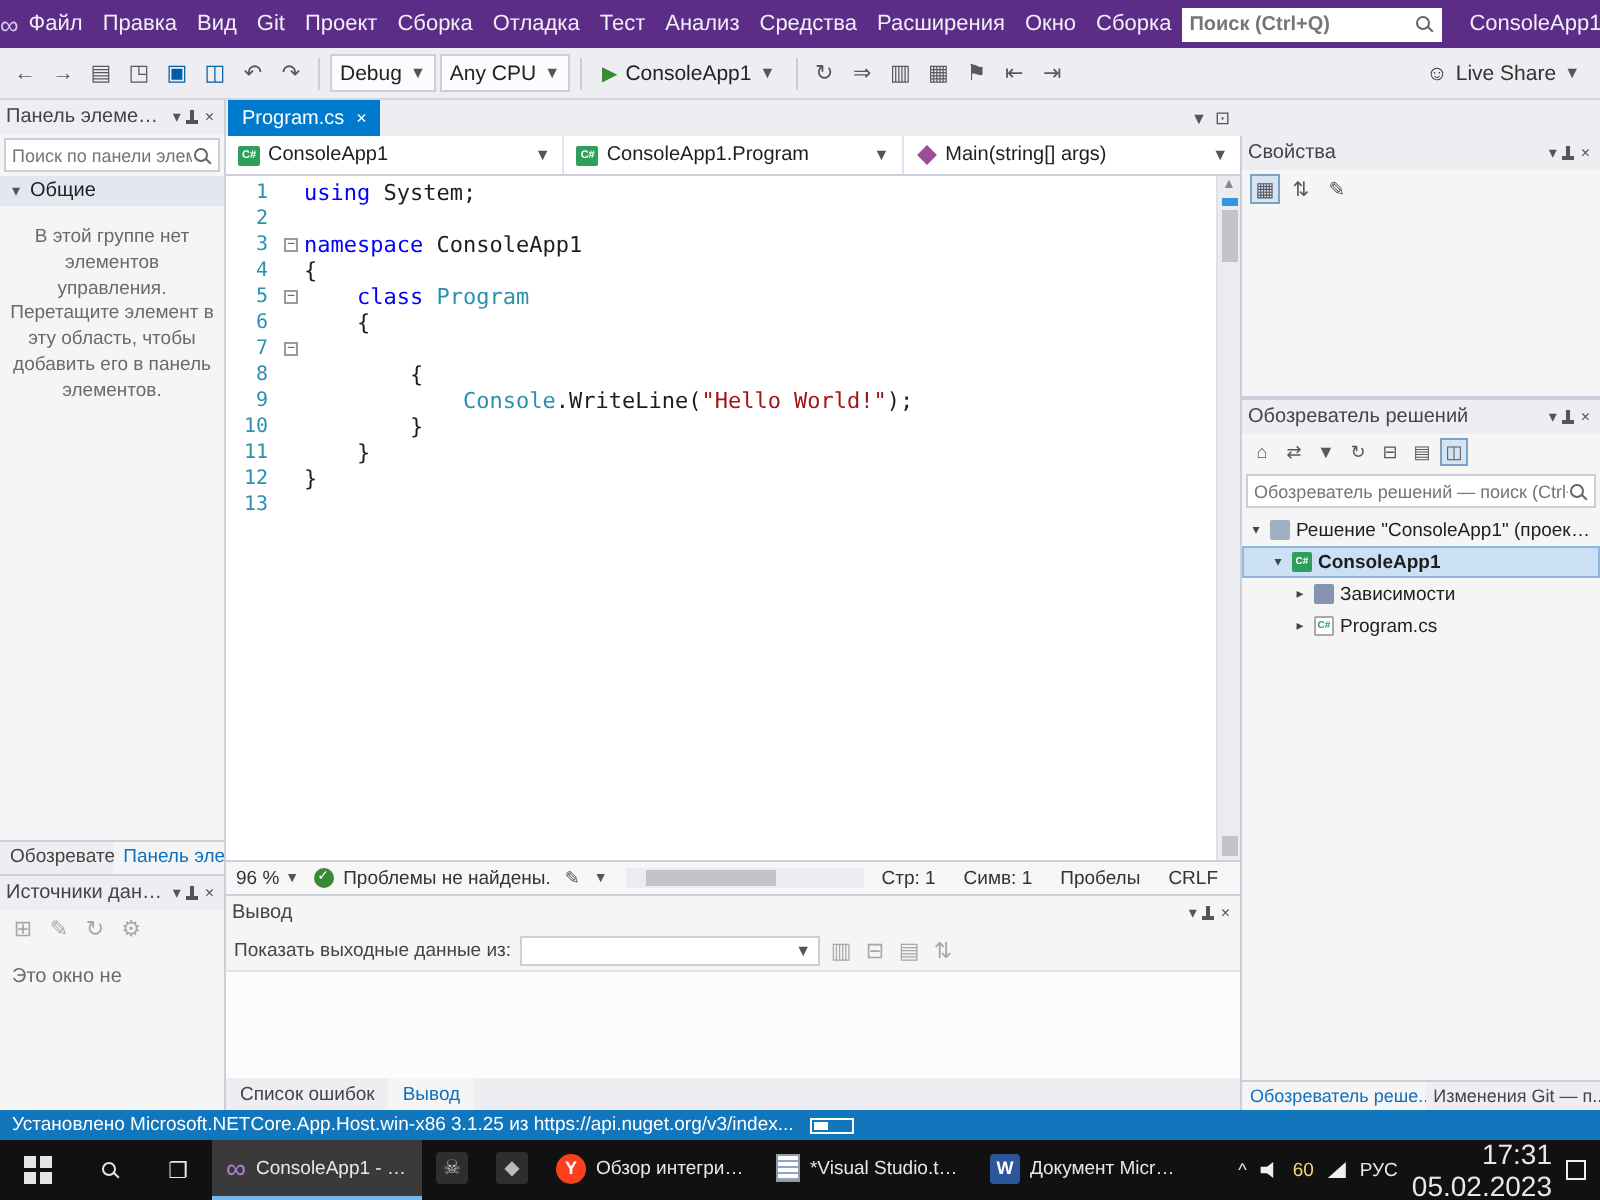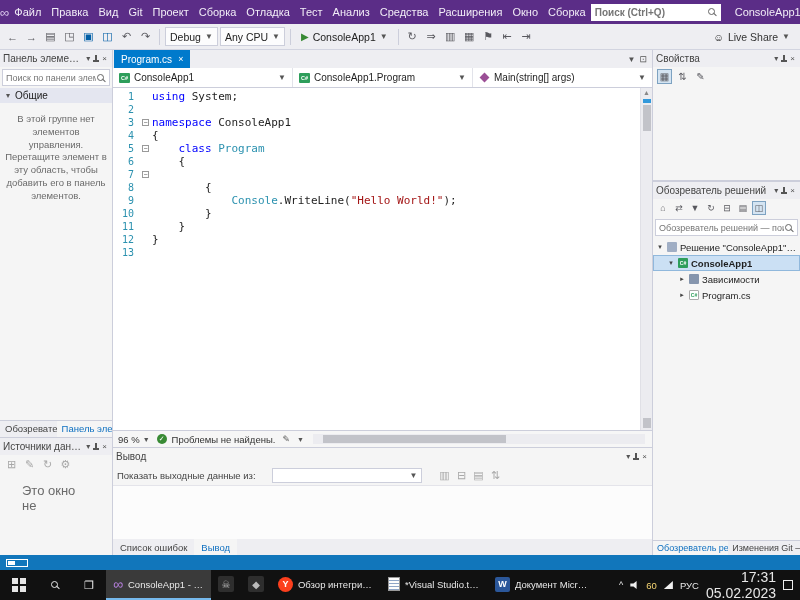--- a/index.html
+++ b/index.html
@@ -44,21 +44,21 @@
   .searchbox { height:17px; margin:2px; background:#fff; border:1px solid #CCCEDB; display:flex; align-items:center; padding:0 3px; }
   .searchbox input { border:0; outline:0; flex:1; min-width:0; font-size:9px; background:transparent; font-family:"Liberation Sans",sans-serif; }
   .tb-cat { height:15px; background:#E4E6F0; display:flex; align-items:center; gap:3px; padding:0 4px; font-size:10px; color:#222; }
   .tb-empty { flex:1; font-size:9.5px; color:#6A6A6A; text-align:center; padding:10px 5px; line-height:1.35; }
   .side-tabs { height:17px; background:#EEEEF2; border-top:1px solid #CCCEDB; display:flex; font-size:9.5px; flex:0 0 auto; }
   .side-tab { padding:0 5px; line-height:16px; color:#444; white-space:nowrap; overflow:hidden; }
   .side-tab.active { background:#F5F5F5; color:#0E70C0; }
   .datasources { height:118px; flex:0 0 auto; border-top:1px solid #CCCEDB; display:flex; flex-direction:column; }
   .ds-icons { height:18px; display:flex; align-items:center; gap:5px; padding:0 5px; }
   .ds-icons .tb-icon { color:#A8A8A8; width:13px; }
-  .ds-text { font-size:13px; color:#6A6A6A; padding:10px 22px; }
+  .ds-text { font-size:10px; color:#6A6A6A; padding:10px 6px; }
 
   
   .center { flex:1; min-width:0; display:flex; flex-direction:column; background:#EEEEF2; }
   .tabrow { height:18px; display:flex; align-items:stretch; background:#EEEEF2; padding-left:1px; flex:0 0 auto; }
   .etab { background:#007ACC; color:#fff; display:flex; align-items:center; gap:6px; padding:0 7px; font-size:10px; }
   .etab .tclose { font-size:9px; }
   .tabrow-right { margin-left:auto; display:flex; align-items:center; gap:4px; padding-right:5px; color:#555; font-size:8px; }
   .navrow { height:20px; background:#fff; border-bottom:1px solid #CCCEDB; display:flex; flex:0 0 auto; }
   .navdd { flex:1; min-width:0; display:flex; align-items:center; gap:4px; padding:0 6px; font-size:10px; color:#1E1E1E; border-right:1px solid #E2E3EA; }
   .navdd .dd { margin-left:auto; font-size:8px; color:#555; }
@@ -80,31 +80,31 @@
 
   .estatus { height:17px; background:#F6F6F6; border-top:1px solid #CCCEDB; display:flex; align-items:center; font-size:9.5px; color:#333; gap:5px; padding:0 3px; flex:0 0 auto; }
   .zoom { display:flex; align-items:center; gap:3px; padding:0 2px; }
   .check-circle { width:10px; height:10px; border-radius:50%; background:#388A34; color:#fff; font-size:7px; line-height:10px; text-align:center; flex:0 0 auto; }
   .hscroll { flex:1; height:10px; background:#ECECF0; position:relative; margin:0 4px; }
   .hscroll .thumb { position:absolute; left:10px; top:1px; height:8px; width:55%; background:#C2C3C9; }
   .est-right { display:flex; gap:14px; padding-right:8px; color:#333; }
 
   
   .output { height:92px; flex:0 0 auto; background:#F5F5F5; border-top:1px solid #CCCEDB; display:flex; flex-direction:column; }
-  .output-toolbar { height:20px; display:flex; align-items:center; gap:16px; padding:0 4px; font-size:9.5px; color:#444; flex:0 0 auto; }
+  .output-toolbar { height:20px; display:flex; align-items:center; gap:4px; padding:0 4px; font-size:9.5px; color:#444; flex:0 0 auto; }
   .out-combo { width:150px; height:15px; background:#fff; border:1px solid #CCCEDB; display:flex; align-items:center; justify-content:flex-end; padding:0 3px; }
   .out-combo .dd { font-size:8px; color:#555; }
   .output-toolbar .tb-icon { color:#A8A8A8; width:14px; }
   .output-body { flex:1; background:#FCFCFC; border-top:1px solid #E4E4EA; }
   .btabs { height:16px; background:#EEEEF2; display:flex; font-size:9.5px; flex:0 0 auto; }
   .btab { padding:0 7px; display:flex; align-items:center; color:#444; }
   .btab.active { background:#F5F5F5; color:#0E70C0; }
 
   
-  .right-panel { width:148px; flex:0 0 auto; background:#F5F5F5; border-left:1px solid #CCCEDB; display:flex; flex-direction:column; }
+  .right-panel { width:180px; flex:0 0 auto; background:#F5F5F5; border-left:1px solid #CCCEDB; display:flex; flex-direction:column;margin-top:18px; }
   .properties { height:132px; flex:0 0 auto; display:flex; flex-direction:column; border-bottom:2px solid #CCCEDB; }
   .prop-toolbar { height:19px; display:flex; align-items:center; gap:3px; padding:0 4px; }
   .prop-toolbar .tb-icon { width:15px; height:15px; font-size:10px; }
   .tb-icon.hl { border:1px solid #7DA2C1; background:#D4E4F2; }
   .prop-body { flex:1; }
   .solution { flex:1; min-height:0; display:flex; flex-direction:column; }
   .se-toolbar { height:18px; display:flex; align-items:center; gap:2px; padding:0 3px; flex:0 0 auto; }
   .se-toolbar .tb-icon { width:14px; height:14px; font-size:9px; }
   .tree { flex:1; min-height:0; overflow:hidden; padding-top:1px; }
   .tree-row { height:16px; display:flex; align-items:center; gap:3px; white-space:nowrap; overflow:hidden; font-size:9.5px; color:#1E1E1E; padding-right:2px; }
@@ -374,20 +374,26 @@
           <span>96 %</span>
           <span class="dd" style="font-size:7px;color:#555;">▼</span>
         </div>
         <span class="check-circle">✓</span>
         <span>Проблемы не найдены.</span>
         <span class="ph-ic" style="font-size:9px;">✎</span>
         <span class="dd" style="font-size:7px;color:#555;">▼</span>
         <div class="hscroll">
             <span class="thumb"></span>
           </div>
+        <div class="est-right">
+          <span>Стр: 1</span>
+          <span>Симв: 1</span>
+          <span>Пробелы</span>
+          <span>CRLF</span>
+        </div>
       </div>
       <div class="output">
         <div class="panel-header" style="background:#F5F5F5;">
           <span class="ph-title">Вывод</span>
           <span class="ph-ic">▾</span>
           <span class="pin-icon"></span>
           <span class="ph-ic">×</span>
         </div>
         <div class="output-toolbar">
           <span>Показать выходные данные из:</span>
@@ -468,20 +474,21 @@
           </div>
         <div class="rtabs">
           <span class="btab active">Обозреватель реше...</span>
           <span class="btab">Изменения Git — п...</span>
         </div>
       </div>
     </aside>
   </div>
 
   <div class="vsstatus">
+    <span>Установлено Microsoft.NETCore.App.Host.win-x86 3.1.25 из https://api.nuget.org/v3/index...</span>
     <span class="progress"></span>
   </div>
 
   <div class="taskbar">
     <div class="tk-btn">
       <span class="win-grid">
           <i></i>
           <i></i>
           <i></i>
           <i></i>

